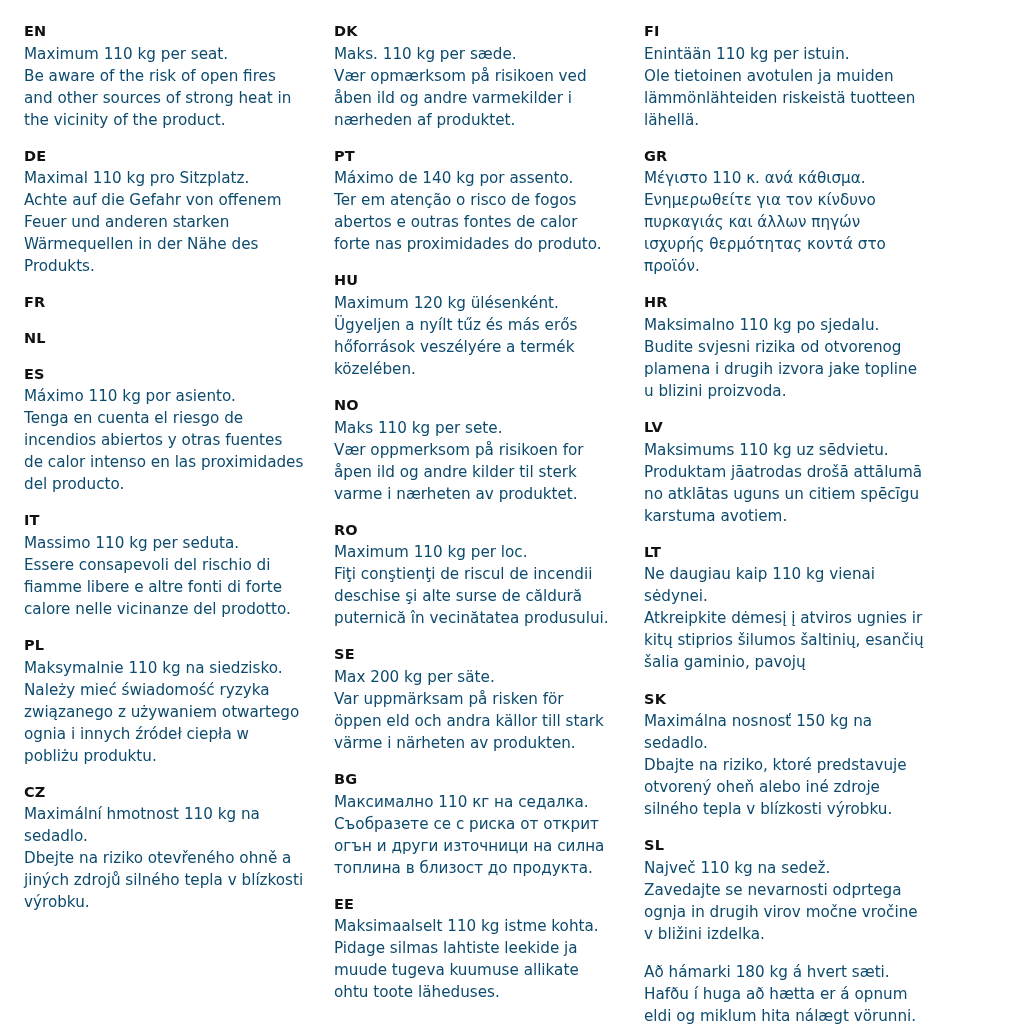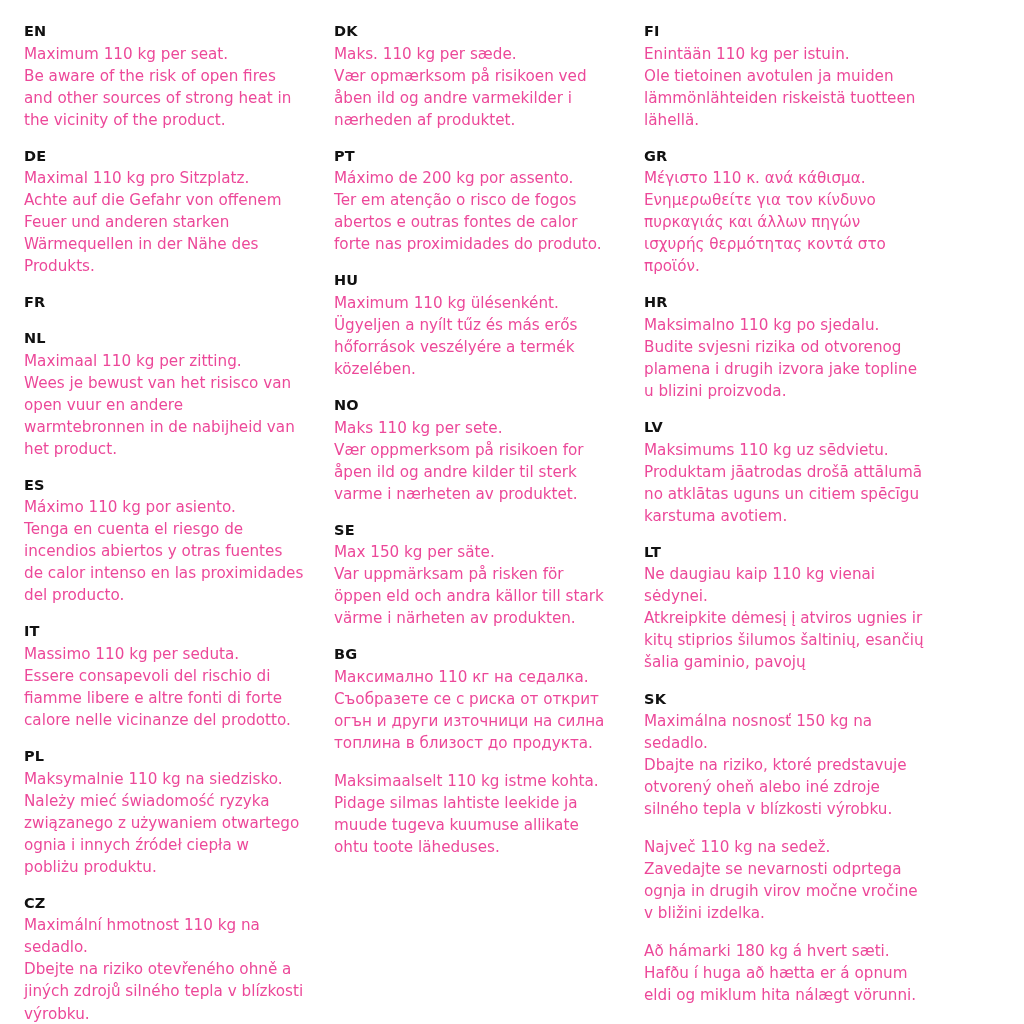--- a/index.html
+++ b/index.html
@@ -41,21 +41,21 @@
     font-size: 14.5px;
     font-weight: bold;
     line-height: 1.35;
     letter-spacing: 0.2px;
     margin-bottom: 1px;
     color: #111111;
   }
   .lang-text {
     font-size: 15.2px;
     line-height: 1.45;
-    color: #ec4899;
+    color: #0c4a6e;
     white-space: pre-line;
     hyphens: none;
   }
 </style>
 </head>
 <body>
 
 <div id="sheet">
   <div class="columns">
 
@@ -68,22 +68,20 @@
       <div class="entry">
         <div class="lang-code">DE</div>
         <div class="lang-text">Maximal 110 kg pro Sitzplatz.
 Achte auf die Gefahr von offenem Feuer und anderen starken Wärmequellen in der Nähe des Produkts.</div>
       </div>
       <div class="entry">
         <div class="lang-code">FR</div>
       </div>
       <div class="entry">
         <div class="lang-code">NL</div>
-        <div class="lang-text">Maximaal 110 kg per zitting.
-Wees je bewust van het risisco van open vuur en andere warmtebronnen in de nabijheid van het product.</div>
       </div>
       <div class="entry">
         <div class="lang-code">ES</div>
         <div class="lang-text">Máximo 110 kg por asiento.
 Tenga en cuenta el riesgo de incendios abiertos y otras fuentes de calor intenso en las proximidades del producto.</div>
       </div>
       <div class="entry">
         <div class="lang-code">IT</div>
         <div class="lang-text">Massimo 110 kg per seduta.
 Essere consapevoli del rischio di fiamme libere e altre fonti di forte calore nelle vicinanze del prodotto.</div>
@@ -101,44 +99,50 @@
     </div>
 
     <div class="col">
       <div class="entry">
         <div class="lang-code">DK</div>
         <div class="lang-text">Maks. 110 kg per sæde.
 Vær opmærksom på risikoen ved åben ild og andre varmekilder i nærheden af produktet.</div>
       </div>
       <div class="entry">
         <div class="lang-code">PT</div>
-        <div class="lang-text">Máximo de 200 kg por assento.
+        <div class="lang-text">Máximo de 140 kg por assento.
 Ter em atenção o risco de fogos abertos e outras fontes de calor forte nas proximidades do produto.</div>
       </div>
       <div class="entry">
         <div class="lang-code">HU</div>
-        <div class="lang-text">Maximum 110 kg ülésenként.
+        <div class="lang-text">Maximum 120 kg ülésenként.
 Ügyeljen a nyílt tűz és más erős hőforrások veszélyére a termék közelében.</div>
       </div>
       <div class="entry">
         <div class="lang-code">NO</div>
         <div class="lang-text">Maks 110 kg per sete.
 Vær oppmerksom på risikoen for åpen ild og andre kilder til sterk varme i nærheten av produktet.</div>
       </div>
       <div class="entry">
+        <div class="lang-code">RO</div>
+        <div class="lang-text">Maximum 110 kg per loc.
+Fiţi conştienţi de riscul de incendii deschise şi alte surse de căldură puternică în vecinătatea produsului.</div>
+      </div>
+      <div class="entry">
         <div class="lang-code">SE</div>
-        <div class="lang-text">Max 150 kg per säte.
+        <div class="lang-text">Max 200 kg per säte.
 Var uppmärksam på risken för öppen eld och andra källor till stark värme i närheten av produkten.</div>
       </div>
       <div class="entry">
         <div class="lang-code">BG</div>
         <div class="lang-text">Максимално 110 кг на седалка.
 Съобразете се с риска от открит огън и други източници на силна топлина в близост до продукта.</div>
       </div>
       <div class="entry">
+        <div class="lang-code">EE</div>
         <div class="lang-text">Maksimaalselt 110 kg istme kohta.
 Pidage silmas lahtiste leekide ja muude tugeva kuumuse allikate ohtu toote läheduses.</div>
       </div>
     </div>
 
     <div class="col">
       <div class="entry">
         <div class="lang-code">FI</div>
         <div class="lang-text">Enintään 110 kg per istuin.
 Ole tietoinen avotulen ja muiden lämmönlähteiden riskeistä tuotteen lähellä.</div>
@@ -162,20 +166,21 @@
         <div class="lang-code">LT</div>
         <div class="lang-text">Ne daugiau kaip 110 kg vienai sėdynei.
 Atkreipkite dėmesį į atviros ugnies ir kitų stiprios šilumos šaltinių, esančių šalia gaminio, pavojų</div>
       </div>
       <div class="entry">
         <div class="lang-code">SK</div>
         <div class="lang-text">Maximálna nosnosť 150 kg na sedadlo.
 Dbajte na riziko, ktoré predstavuje otvorený oheň alebo iné zdroje silného tepla v blízkosti výrobku.</div>
       </div>
       <div class="entry">
+        <div class="lang-code">SL</div>
         <div class="lang-text">Največ 110 kg na sedež.
 Zavedajte se nevarnosti odprtega ognja in drugih virov močne vročine v bližini izdelka.</div>
       </div>
       <div class="entry">
         <div class="lang-text">Að hámarki 180 kg á hvert sæti.
 Hafðu í huga að hætta er á opnum eldi og miklum hita nálægt vörunni.</div>
       </div>
     </div>
 
   </div>

